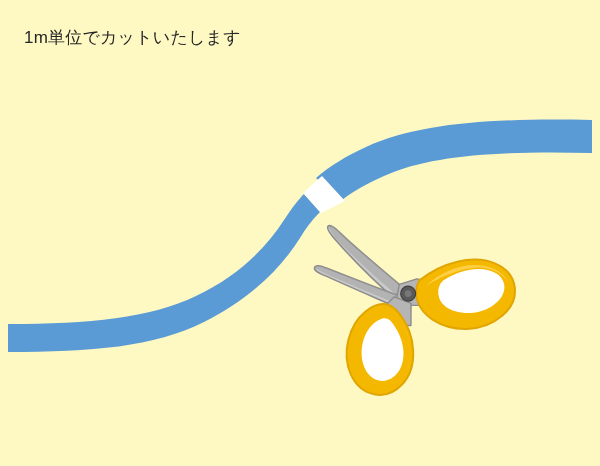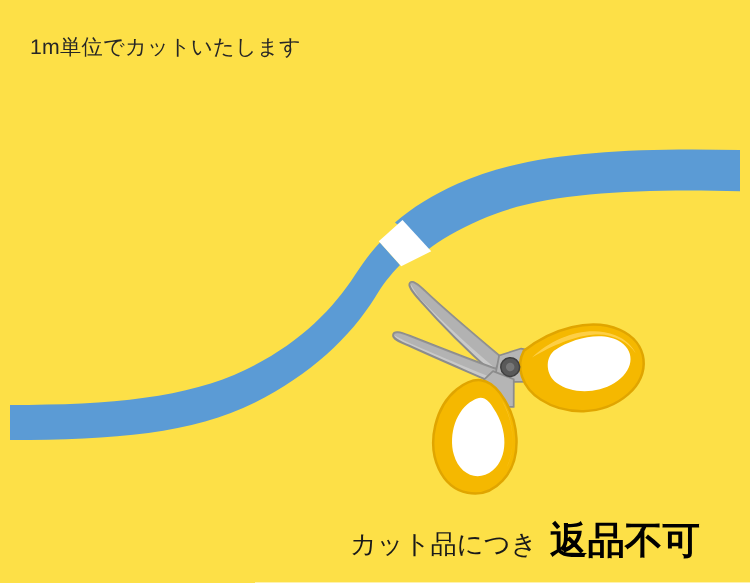--- a/index.html
+++ b/index.html
@@ -7,21 +7,21 @@
     padding: 0;
     background: #ffffff;
   }
   body {
     font-family: "Liberation Sans", "DejaVu Sans", sans-serif;
   }
   #canvas {
     position: relative;
     width: 600px;
     height: 466px;
-    background: #fde047;
+    background: #fef9c3;
     overflow: hidden;
   }
   
   .txt {
     position: absolute;
     white-space: nowrap;
     color: #1a1a1a;
     line-height: 1.0;
   }
   #line-1 {
@@ -184,17 +184,14 @@
       <g>
         <circle cx="4" cy="2" r="7.5" fill="#595959" stroke="#404040" stroke-width="1.2"></circle>
         <circle cx="4" cy="2" r="3.4" fill="#777777"></circle>
       </g>
     </g>
   </svg>
 
   <div class="txt" id="line-1">1m単位でカットいたします</div>
 
 
-  <div class="txt" id="line-3">
-    <span class="small">カット品につき</span><span class="big">返品不可</span>
-  </div>
 
 </div>
 
 </body></html>

